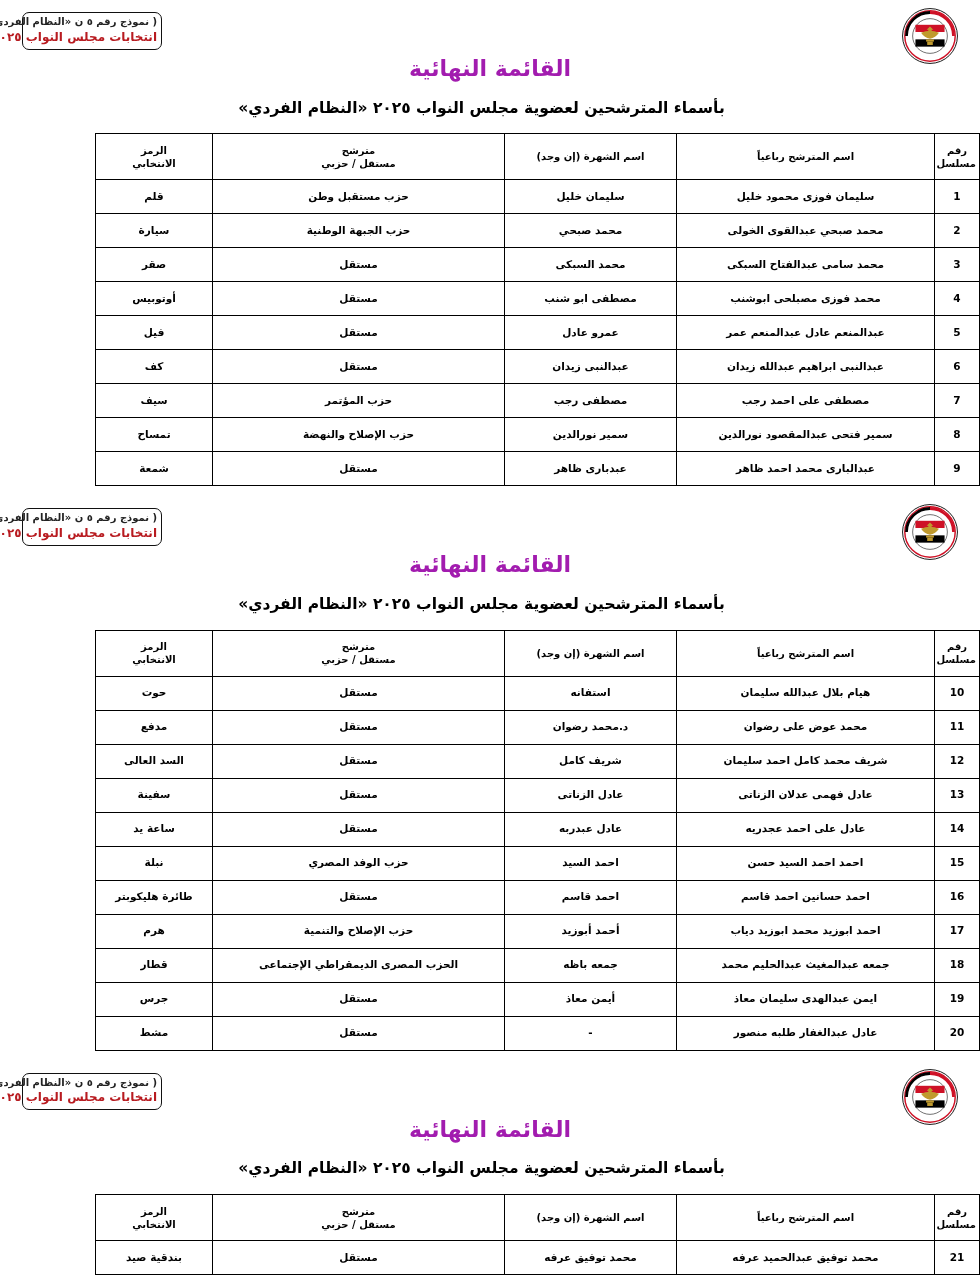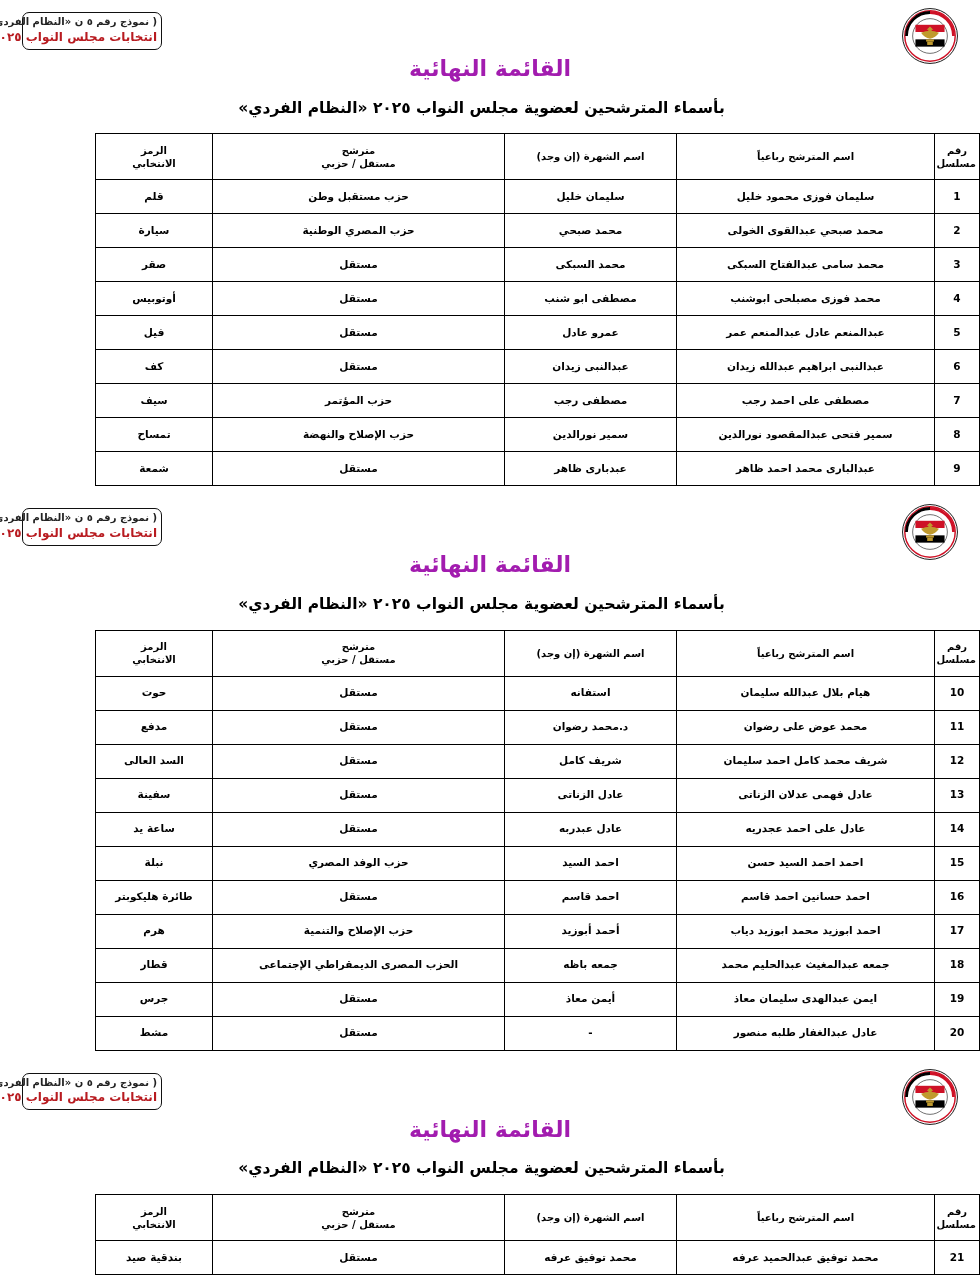--- a/index.html
+++ b/index.html
@@ -204,21 +204,21 @@
          <td class="serial">1</td>
          <td>سليمان فوزى محمود خليل</td>
          <td>سليمان خليل</td>
          <td>حزب مستقبل وطن</td>
          <td>قلم</td>
        </tr>
             <tr>
          <td class="serial">2</td>
          <td>محمد صبحي عبدالقوى الخولى</td>
          <td>محمد صبحي</td>
-         <td>حزب المصري الوطنية</td>
+         <td>حزب الجبهة الوطنية</td>
          <td>سيارة</td>
        </tr>
             <tr>
          <td class="serial">3</td>
          <td>محمد سامى عبدالفتاح السبكى</td>
          <td>محمد السبكى</td>
          <td>مستقل</td>
          <td>صقر</td>
        </tr>
             <tr>

